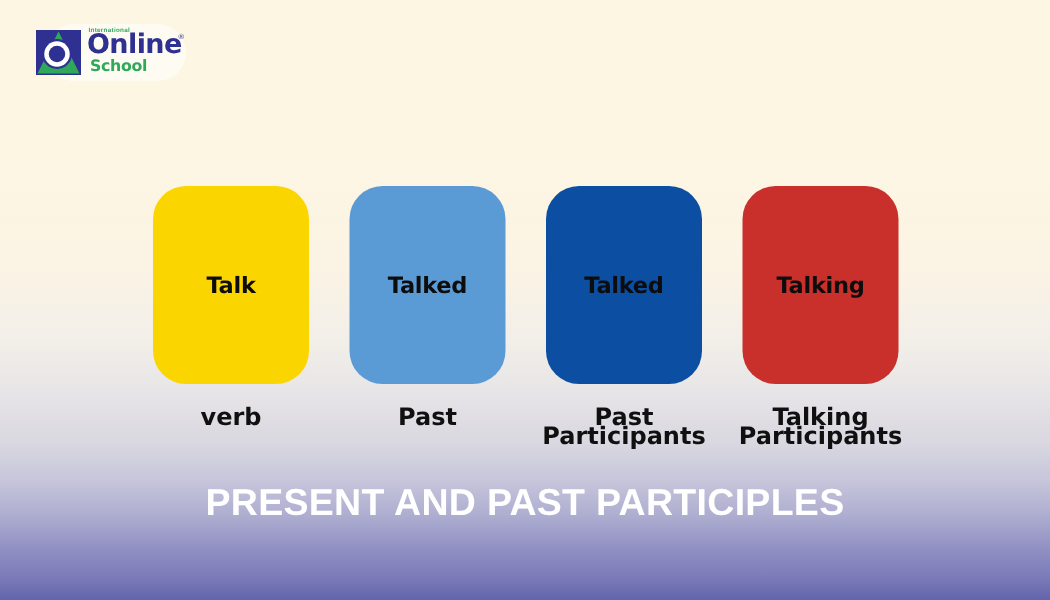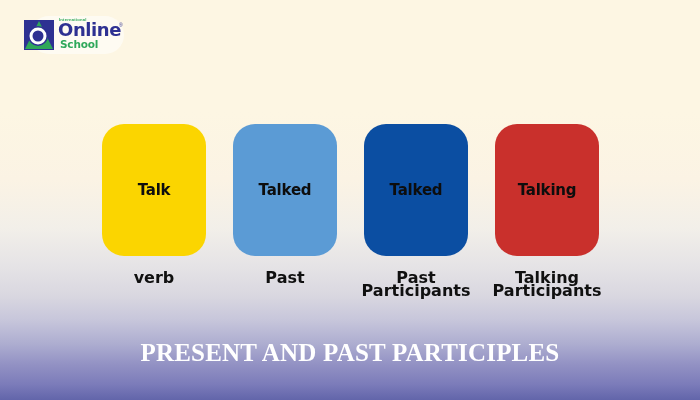--- a/index.html
+++ b/index.html
@@ -142,24 +142,24 @@
     line-height: 13px;
     font-weight: bold;
     color: #101010;
     white-space: pre-line;
   }
 
   
   #slide-title {
     position: absolute;
     left: 0;
-    top: 339px;
+    top: 321px;
     width: 700px;
     text-align: center;
-    font-family: Liberation Serif, serif;
+    font-family: Liberation Sans, sans-serif;
     font-size: 25px;
     font-weight: bold;
     letter-spacing: 0.2px;
     color: #ffffff;
   }
 </style>
 </head>
 <body>
 
 <div id="slide">

